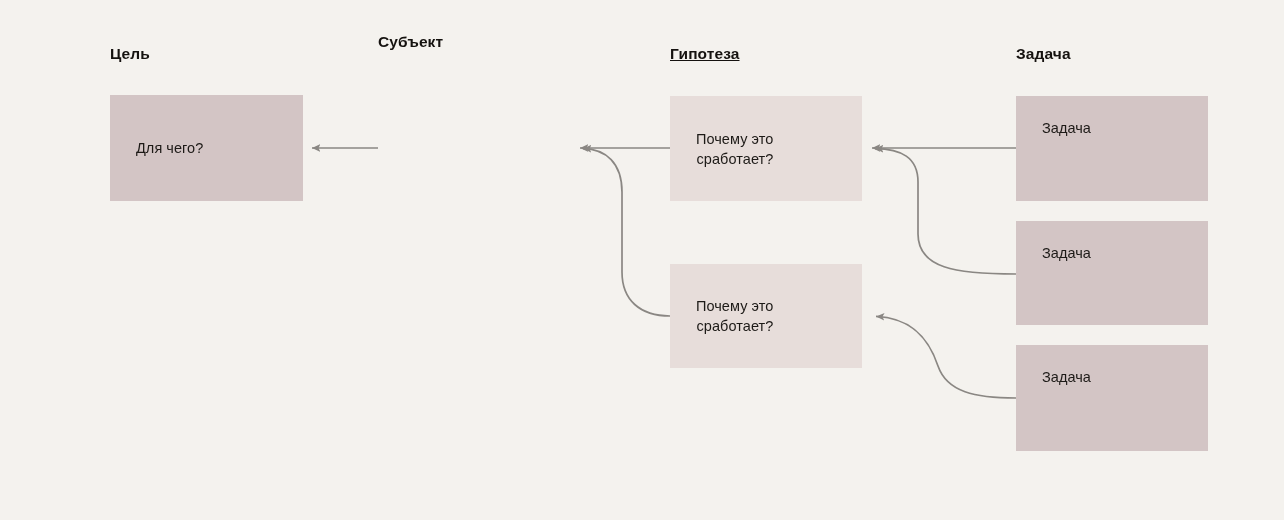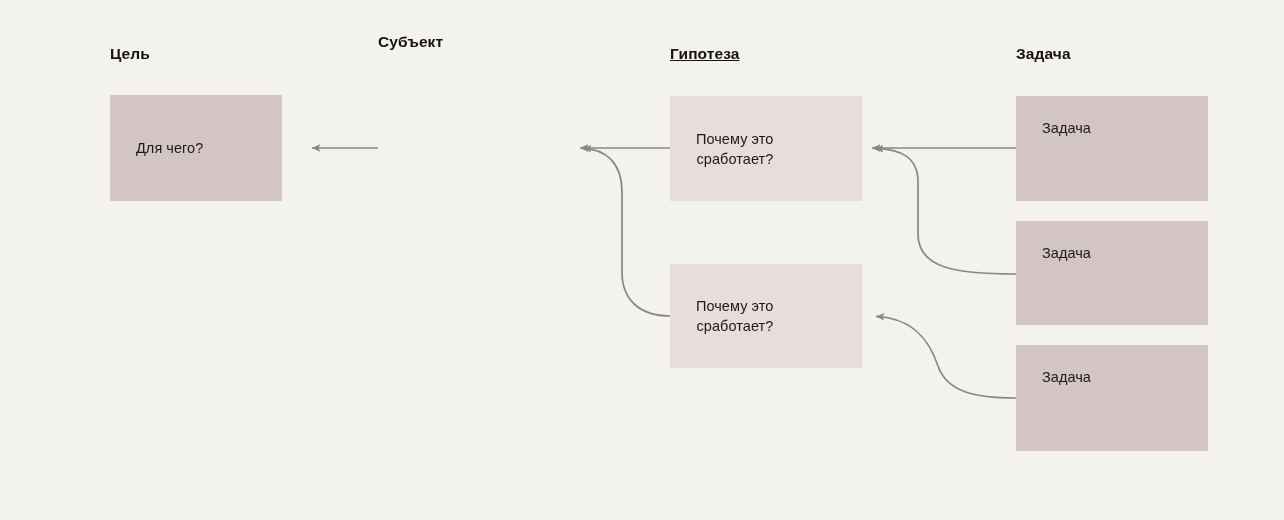--- a/index.html
+++ b/index.html
@@ -87,21 +87,21 @@
 
     <path d="M 670 316 C 640 316, 622 300, 622 272 L 622 192 C 622 163, 606 149, 583 148.6" fill="none" stroke="#8a8783" stroke-width="1.7" marker-end="url(#arrowhead)"></path>
 
     <path d="M 1016 148 L 872 148" fill="none" stroke="#8a8783" stroke-width="1.7" marker-end="url(#arrowhead)"></path>
 
     <path d="M 1016 274 C 955 274, 918 268, 918 234 L 918 182 C 918 157, 901 149, 875 148.6" fill="none" stroke="#8a8783" stroke-width="1.7" marker-end="url(#arrowhead)"></path>
 
     <path d="M 1016 398 C 975 398, 947 392, 938 366 C 929 339, 912 318, 876 316.4" fill="none" stroke="#8a8783" stroke-width="1.7" marker-end="url(#arrowhead)"></path>
   </svg>
 
-  <div class="node shade-dark" style="left:110px; top:95px; width:172px; height:106px;">
+  <div class="node shade-dark" style="left:110px; top:95px; width:193px; height:106px;">
     <span class="node-label center">Для чего?</span>
   </div>
 
 
   <div class="node shade-light" style="left:670px; top:96px; width:192px; height:105px;">
     <span class="node-label center">Почему это
 сработает?</span>
   </div>
 
   <div class="node shade-light" style="left:670px; top:264px; width:192px; height:104px;">

